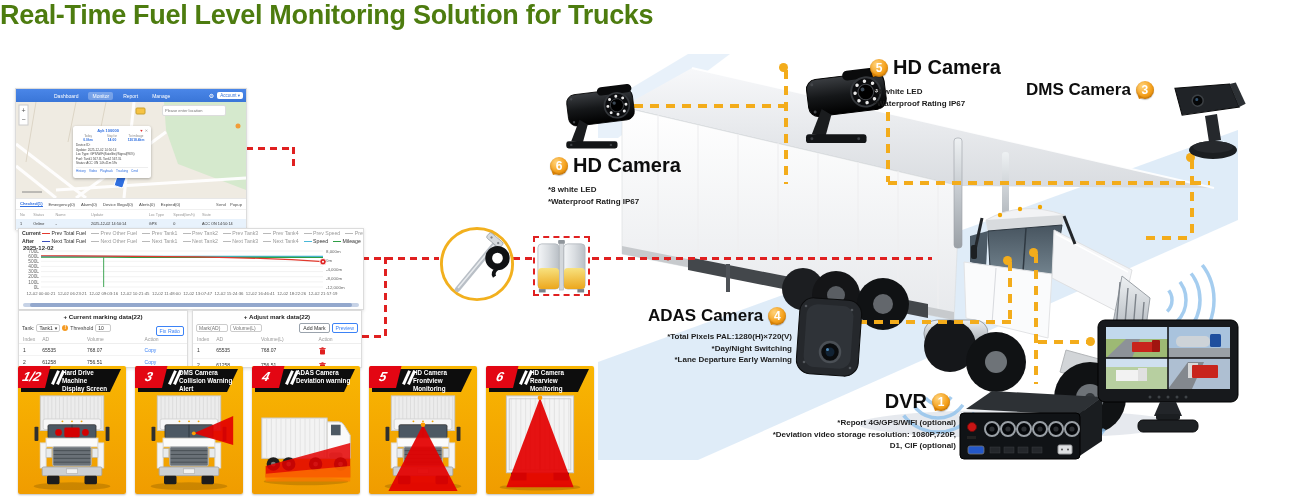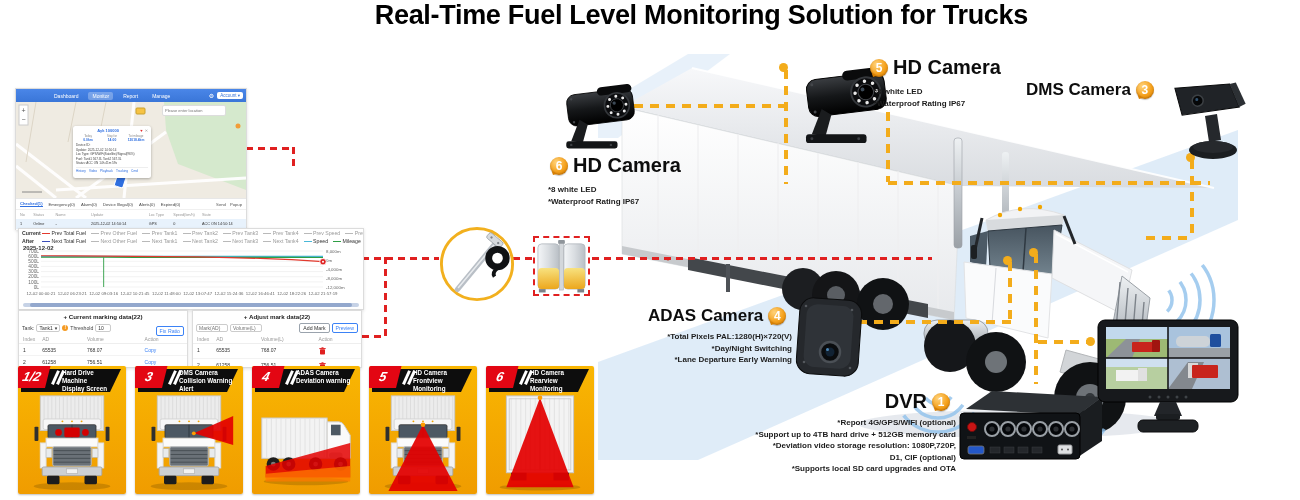--- a/index.html
+++ b/index.html
@@ -1,22 +1,22 @@
 <!DOCTYPE html>
 <html><head>
 <meta charset="utf-8">
 <style>
   html,body{margin:0;padding:0;background:#fff;}
   .stage{position:relative;width:1300px;height:500px;background:#fff;overflow:hidden;
          font-family:"Liberation Sans",sans-serif;color:#111;}
   .abs{position:absolute;}
 
   
-  .main-title{left:0;top:12;width:1028px;text-align:right;font-size:27px;font-weight:800;
-              letter-spacing:-.3px;color:#000000;}
+  .main-title{left:0;top:12;width:1028px;text-align:left;font-size:27px;font-weight:800;
+              letter-spacing:-.3px;color:#4d7c0f;}
 
   
   .ydl-h{height:4px;background:repeating-linear-gradient(90deg,#F3AC1B 0 9px,transparent 9px 16px);z-index:2;}
   .ydl-v{width:4px;background:repeating-linear-gradient(180deg,#F3AC1B 0 9px,transparent 9px 16px);z-index:2;}
   .ydot{width:9px;height:9px;border-radius:50%;background:#F3AC1B;z-index:2;}
   .rdl-h{height:3px;background:repeating-linear-gradient(90deg,#E02020 0 7px,transparent 7px 12px);z-index:2;}
   .rdl-v{width:3px;background:repeating-linear-gradient(180deg,#E02020 0 7px,transparent 7px 12px);z-index:2;}
 
   
   .panel{background:#fff;border:1px solid #dcdcdc;box-shadow:0 1px 3px rgba(0,0,0,.12);z-index:3;}
@@ -772,24 +772,22 @@
       <div class="">*Day/Night Switching</div>
       <div class="">*Lane Departure Early Warning</div>
     </div>
 
   <div class="abs dev-label big" style="left:845px;top:390px;width:105px;justify-content:flex-end">
     <span class="dev-name">DVR</span>
     <span class="badge">1</span>
   </div>
   <div class="abs dev-specs ta-r" style="left:728px;top:417px;width:228px">
       <div class="">*Report 4G/GPS/WIFI (optional)</div>
-      <div class="">*Support up to 4TB hard drive + 512GB memory card</div>
       <div class="">*Deviation video storage resolution: 1080P,720P,</div>
       <div class="">D1, CIF (optional)</div>
-      <div class="">*Supports local SD card upgrades and OTA</div>
     </div>
 
 
   <div class="abs" id="fcards">
       <div class="fcard">
         <div class="fcard-banner"></div>
       <div class="fcard-num">1/2</div>
       <div class="fcard-sl" style="left:36px"></div>
       <div class="fcard-sl" style="left:41px"></div>
       <div class="fcard-cap">

